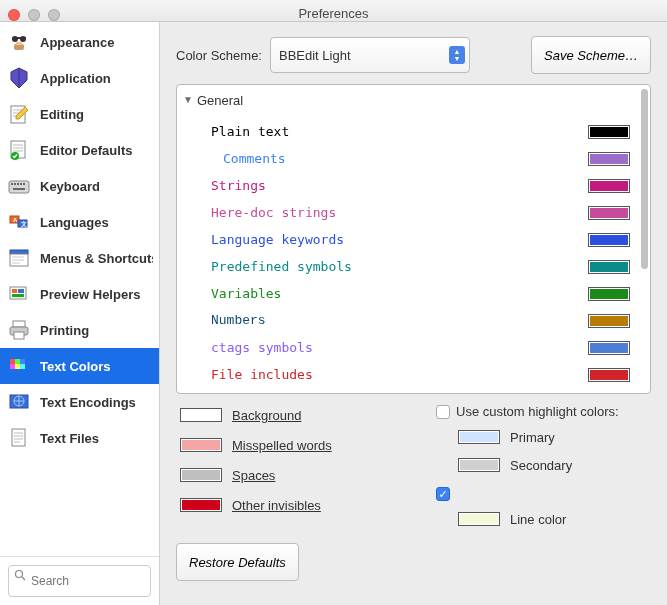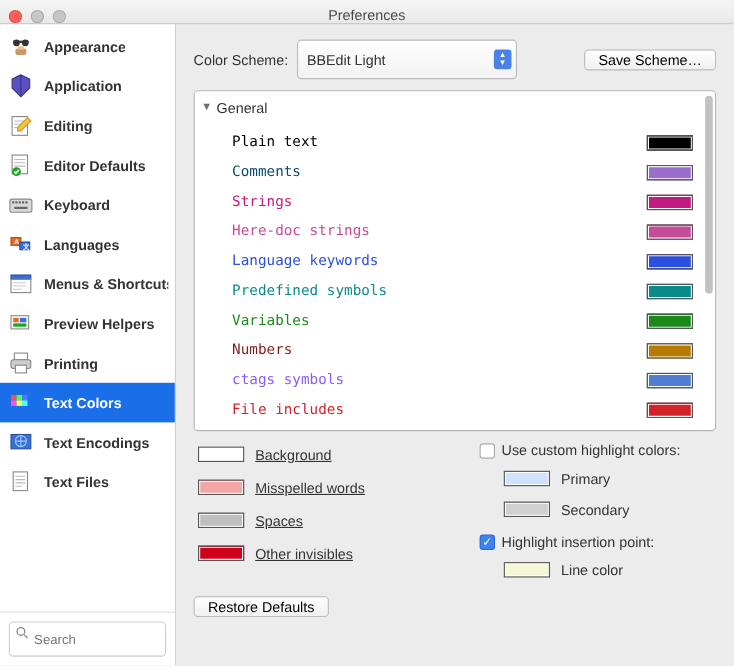--- a/index.html
+++ b/index.html
@@ -141,29 +141,30 @@
     margin-left: auto;
     display: flex;
     flex-direction: column;
     align-items: center;
     justify-content: center;
     color: #fff;
     font-size: 7px;
     line-height: 7px;
   }
   .mac-button {
-    height: 19px;
+    height: 38px;
     background: linear-gradient(#fff,#f0f0f0);
     border: 1px solid #bbb;
     border-radius: 4px;
     padding: 0 12px;
     font-size: 13px;
     cursor: default;
     display: inline-flex;
     align-items: center;
+    font-style: italic;
   }
   
   .colors-box {
     border: 1px solid #b8b8b8;
     border-radius: 4px;
     background: #fff;
     height: 310px;
     position: relative;
     overflow: hidden;
   }
@@ -474,21 +475,21 @@
           <div class="section-header">
             <span class="disclosure">▼</span>
             <span>General</span>
           </div>
           <div id="color-rows">
               <div class="color-row">
                 <span class="color-row-label" style="color: rgb(0, 0, 0);">Plain text</span>
                 <div class="swatch" style="background: rgb(0, 0, 0);"></div>
               </div>
               <div class="color-row">
-                <span class="color-row-label" style="color: #0c4a6e;">Comments</span>
+                <span class="color-row-label" style="color: #3b82f6; margin-left: 12px;">Comments</span>
                 <div class="swatch" style="background: rgb(155, 109, 205);"></div>
               </div>
               <div class="color-row">
                 <span class="color-row-label" style="color: rgb(195, 26, 127);">Strings</span>
                 <div class="swatch" style="background: rgb(195, 26, 127);"></div>
               </div>
               <div class="color-row">
                 <span class="color-row-label" style="color: rgb(199, 75, 155);">Here-doc strings</span>
                 <div class="swatch" style="background: rgb(199, 75, 155);"></div>
               </div>
@@ -498,21 +499,21 @@
               </div>
               <div class="color-row">
                 <span class="color-row-label" style="color: rgb(11, 138, 138);">Predefined symbols</span>
                 <div class="swatch" style="background: rgb(11, 138, 138);"></div>
               </div>
               <div class="color-row">
                 <span class="color-row-label" style="color: rgb(27, 138, 27);">Variables</span>
                 <div class="swatch" style="background: rgb(27, 138, 27);"></div>
               </div>
               <div class="color-row">
-                <span class="color-row-label" style="color: #7f1d1d;">Numbers</span>
+                <span class="color-row-label" style="color: #0c4a6e; font-family: Liberation Mono, monospace;">Numbers</span>
                 <div class="swatch" style="background: rgb(184, 122, 0);"></div>
               </div>
               <div class="color-row">
                 <span class="color-row-label" style="color: #8b5cf6;">ctags symbols</span>
                 <div class="swatch" style="background: rgb(78, 125, 212);"></div>
               </div>
               <div class="color-row">
                 <span class="color-row-label" style="color: rgb(209, 35, 42);">File includes</span>
                 <div class="swatch" style="background: rgb(209, 35, 42);"></div>
               </div>
@@ -551,21 +552,20 @@
           <div class="sub-row">
             <div class="opt-swatch" style="background:#cfe2ff"></div>
             <span>Primary</span>
           </div>
           <div class="sub-row">
             <div class="opt-swatch" style="background:#d0d0d0"></div>
             <span>Secondary</span>
           </div>
           <div class="check-row" style="margin-top:4px;">
             <span class="chk checked" id="chk-insert">✓</span>
-            <span>Highlight insertion point:</span>
           </div>
           <div class="sub-row">
             <div class="opt-swatch" style="background:#f4f8d8"></div>
             <span>Line color</span>
           </div>
         </div>
       </div>
 
       <div class="restore-row">
         <button class="mac-button">

